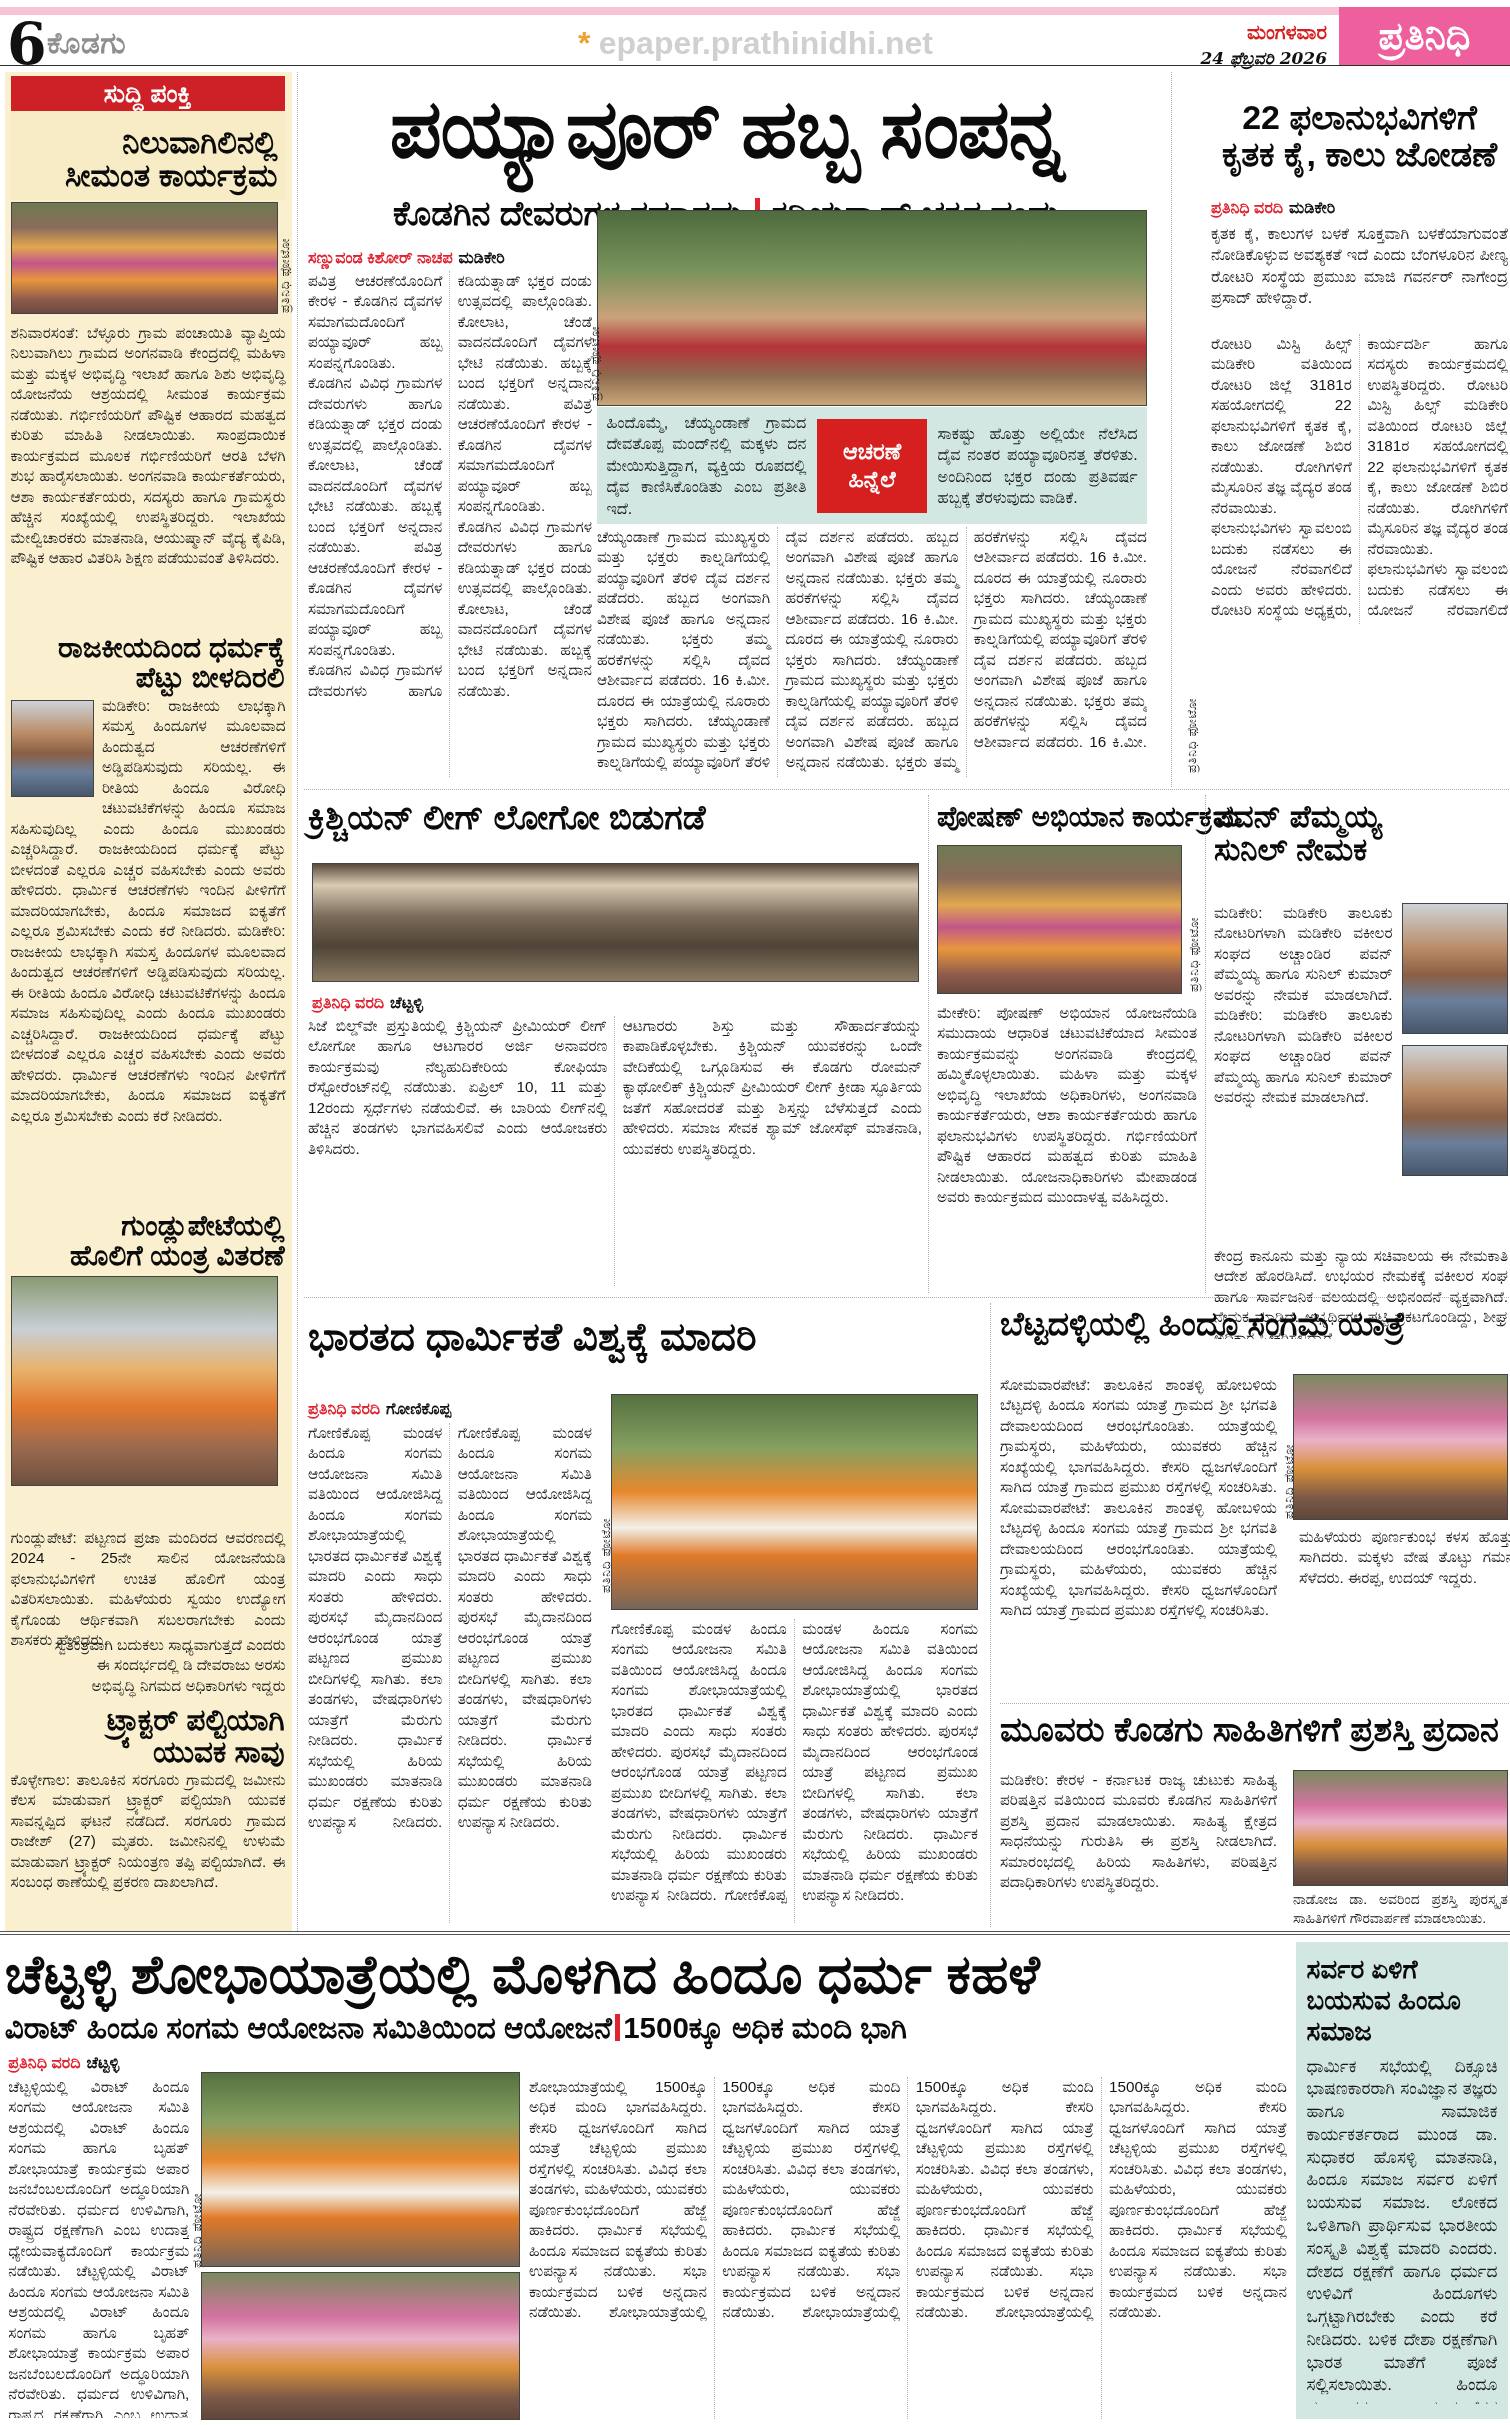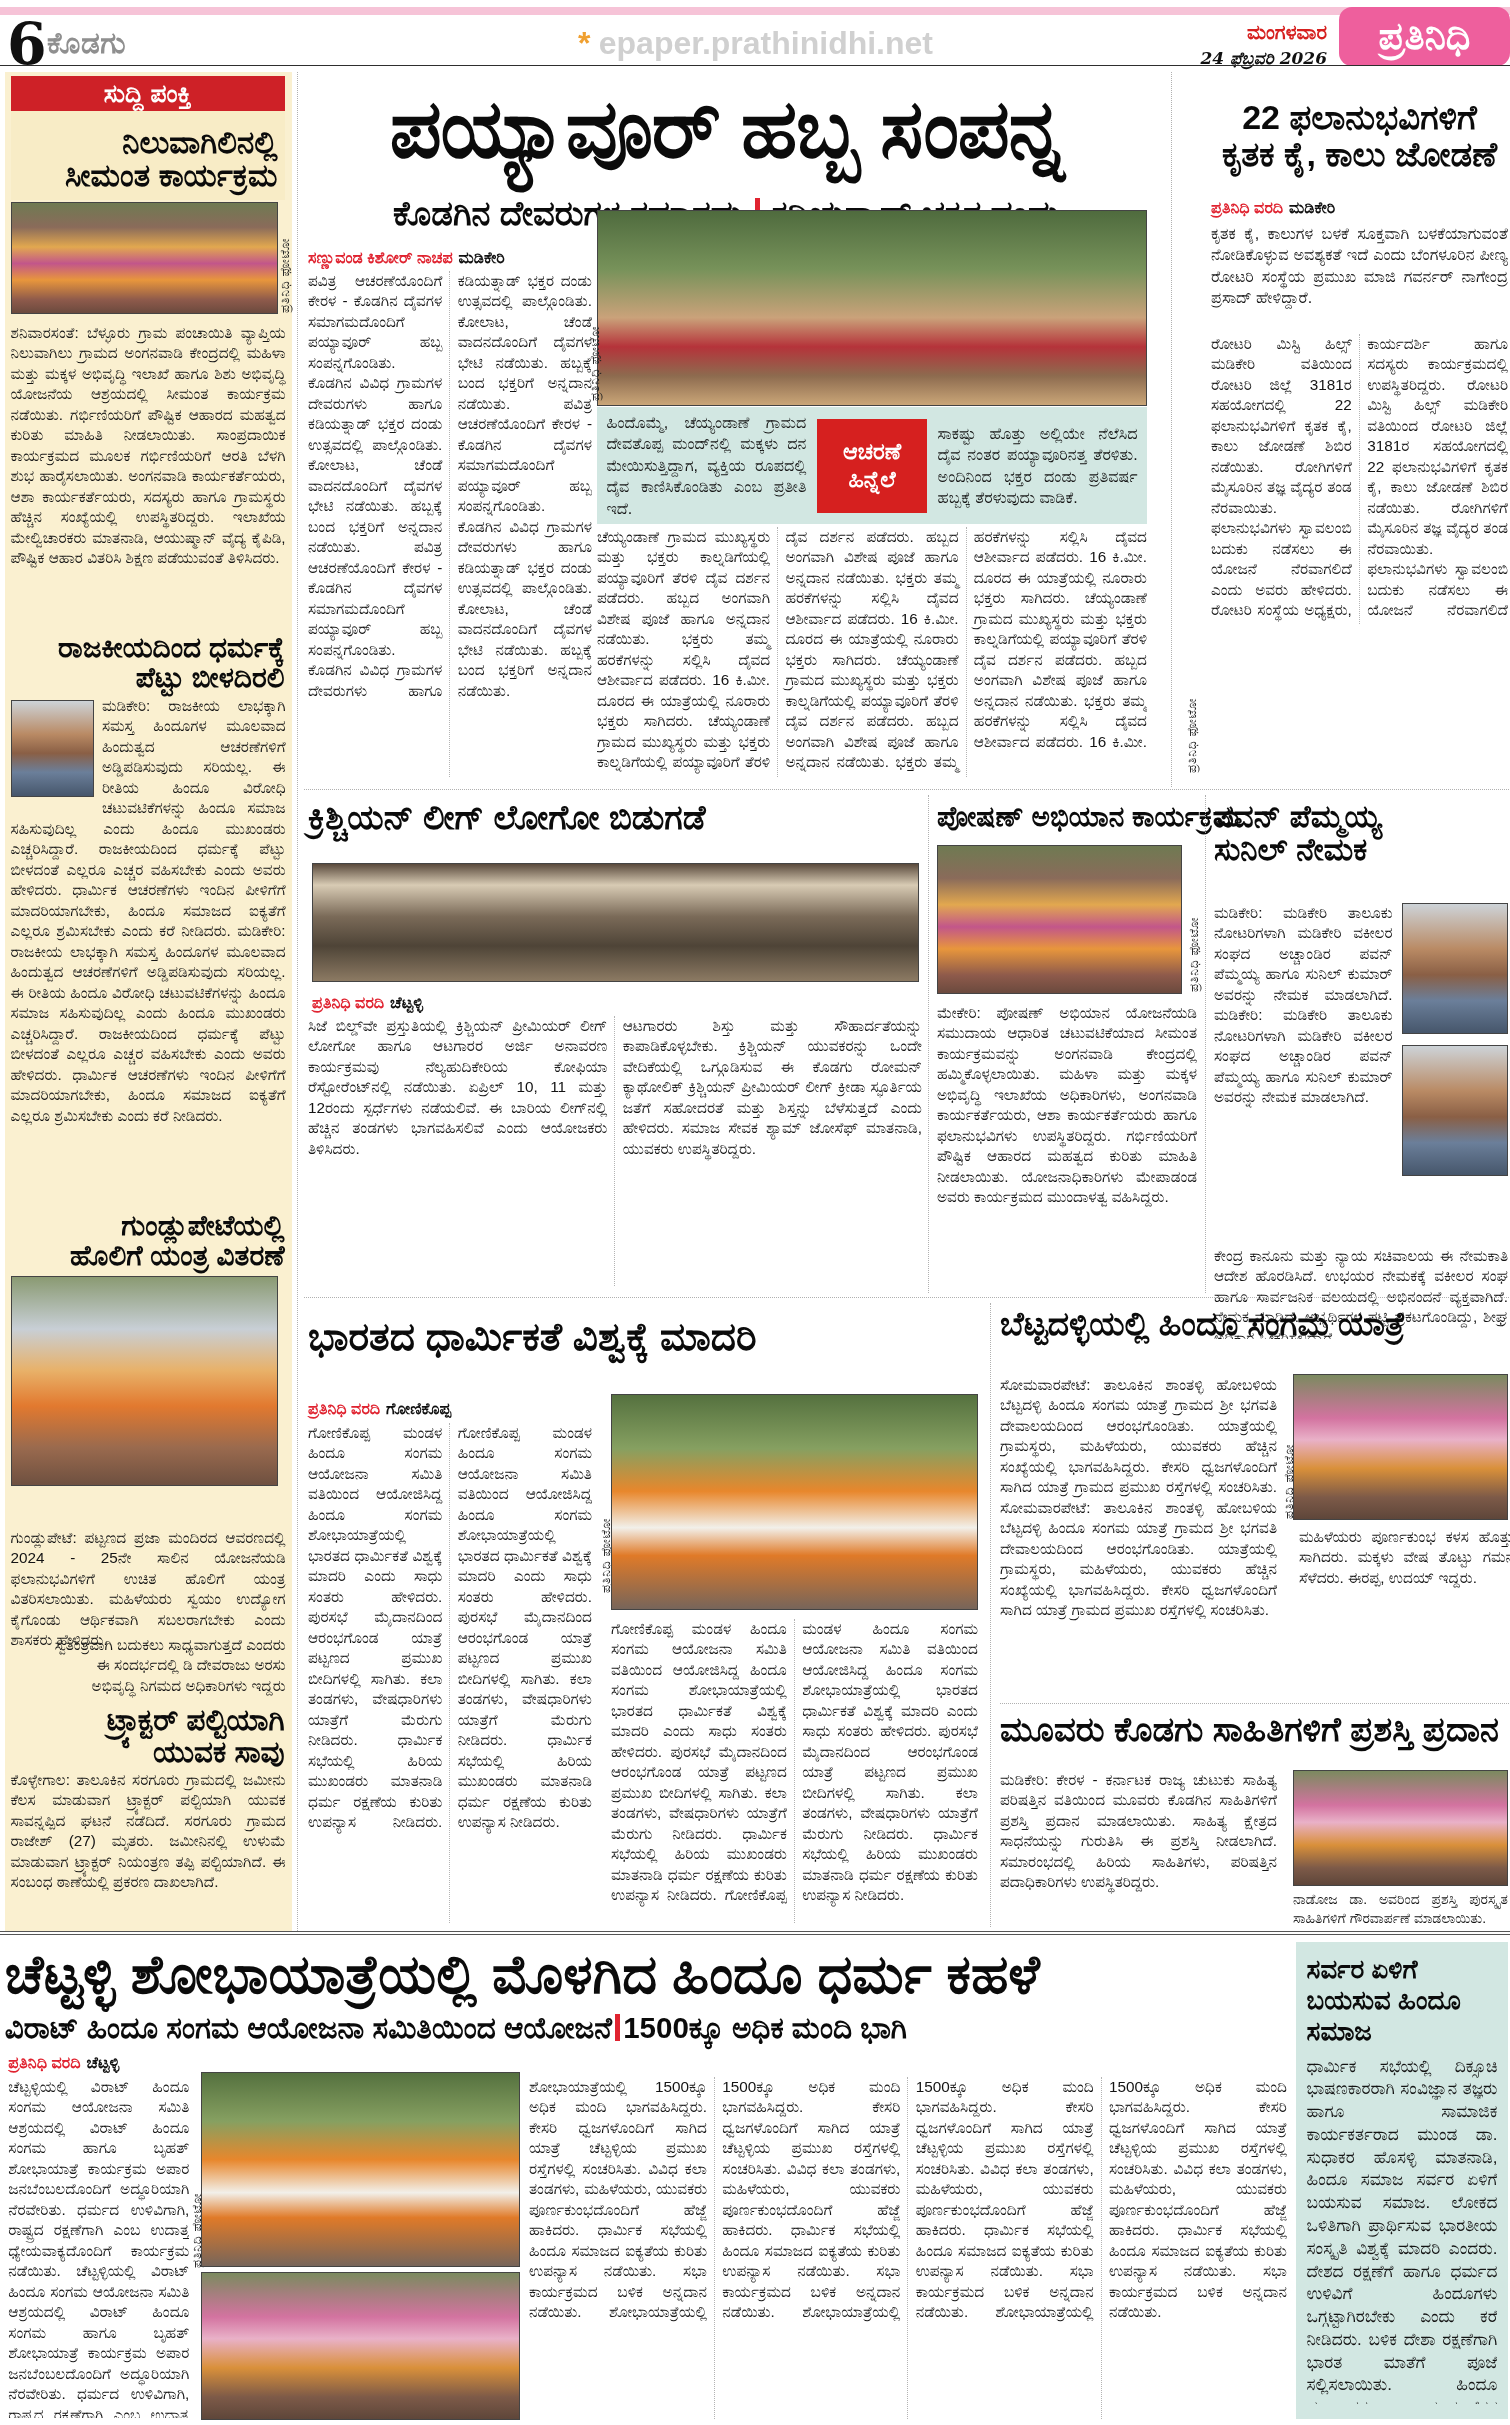--- a/index.html
+++ b/index.html
@@ -9,21 +9,21 @@
   .abs { position:absolute; }
 
   
   .pink-strip { background:#f6c3d7; }
   .page-num { font-family:"DejaVu Serif","Liberation Serif",serif; font-weight:700; font-size:57px; color:#111; line-height:1; }
   .section-name { font-weight:800; font-size:29.5px; color:#8f8f8f; letter-spacing:0.6px; }
   .site-line { color:#d0d0d0; font-weight:800; font-size:32px; text-align:center; white-space:nowrap; }
   .spark { color:#f0a030; font-weight:800; font-size:32px; margin-right:8.3px; }
   .day-name { color:#d6201f; font-weight:800; font-size:20px; text-align:right; }
   .date-line { color:#111; font-family:"DejaVu Serif","Liberation Serif",serif; font-style:italic; font-weight:700; font-size:17px; text-align:right; margin-top:3.5px; }
-  .masthead { background:#ee5f9d; border-radius:13px; color:#fff; font-weight:800; font-size:38px; display:flex; align-items:center; justify-content:center; }
+  .masthead { background:#ee5f9d; border-radius:0; color:#fff; font-weight:800; font-size:38px; display:flex; align-items:center; justify-content:center; }
   .head-rule { border-top:1.8px solid #2e2e2e; }
 
   
   .hl { font-weight:800; color:#0b0b0b; line-height:1.08; }
   .bt { font-size:15.3px; line-height:1.34; text-align:justify; color:#141414; }
   .byline { font-size:16px; font-weight:800; color:#111; white-space:nowrap; }
   .byline .red { color:#e02330; margin-right:5.9px; }
   .cols2 { column-count:2; column-gap:15.3px; column-rule:0.6px dotted #b3b3b3; }
   .cols3 { column-count:3; column-gap:15.3px; column-rule:0.6px dotted #b3b3b3; }
   .cols4 { column-count:4; column-gap:15.3px; column-rule:0.6px dotted #b3b3b3; }

